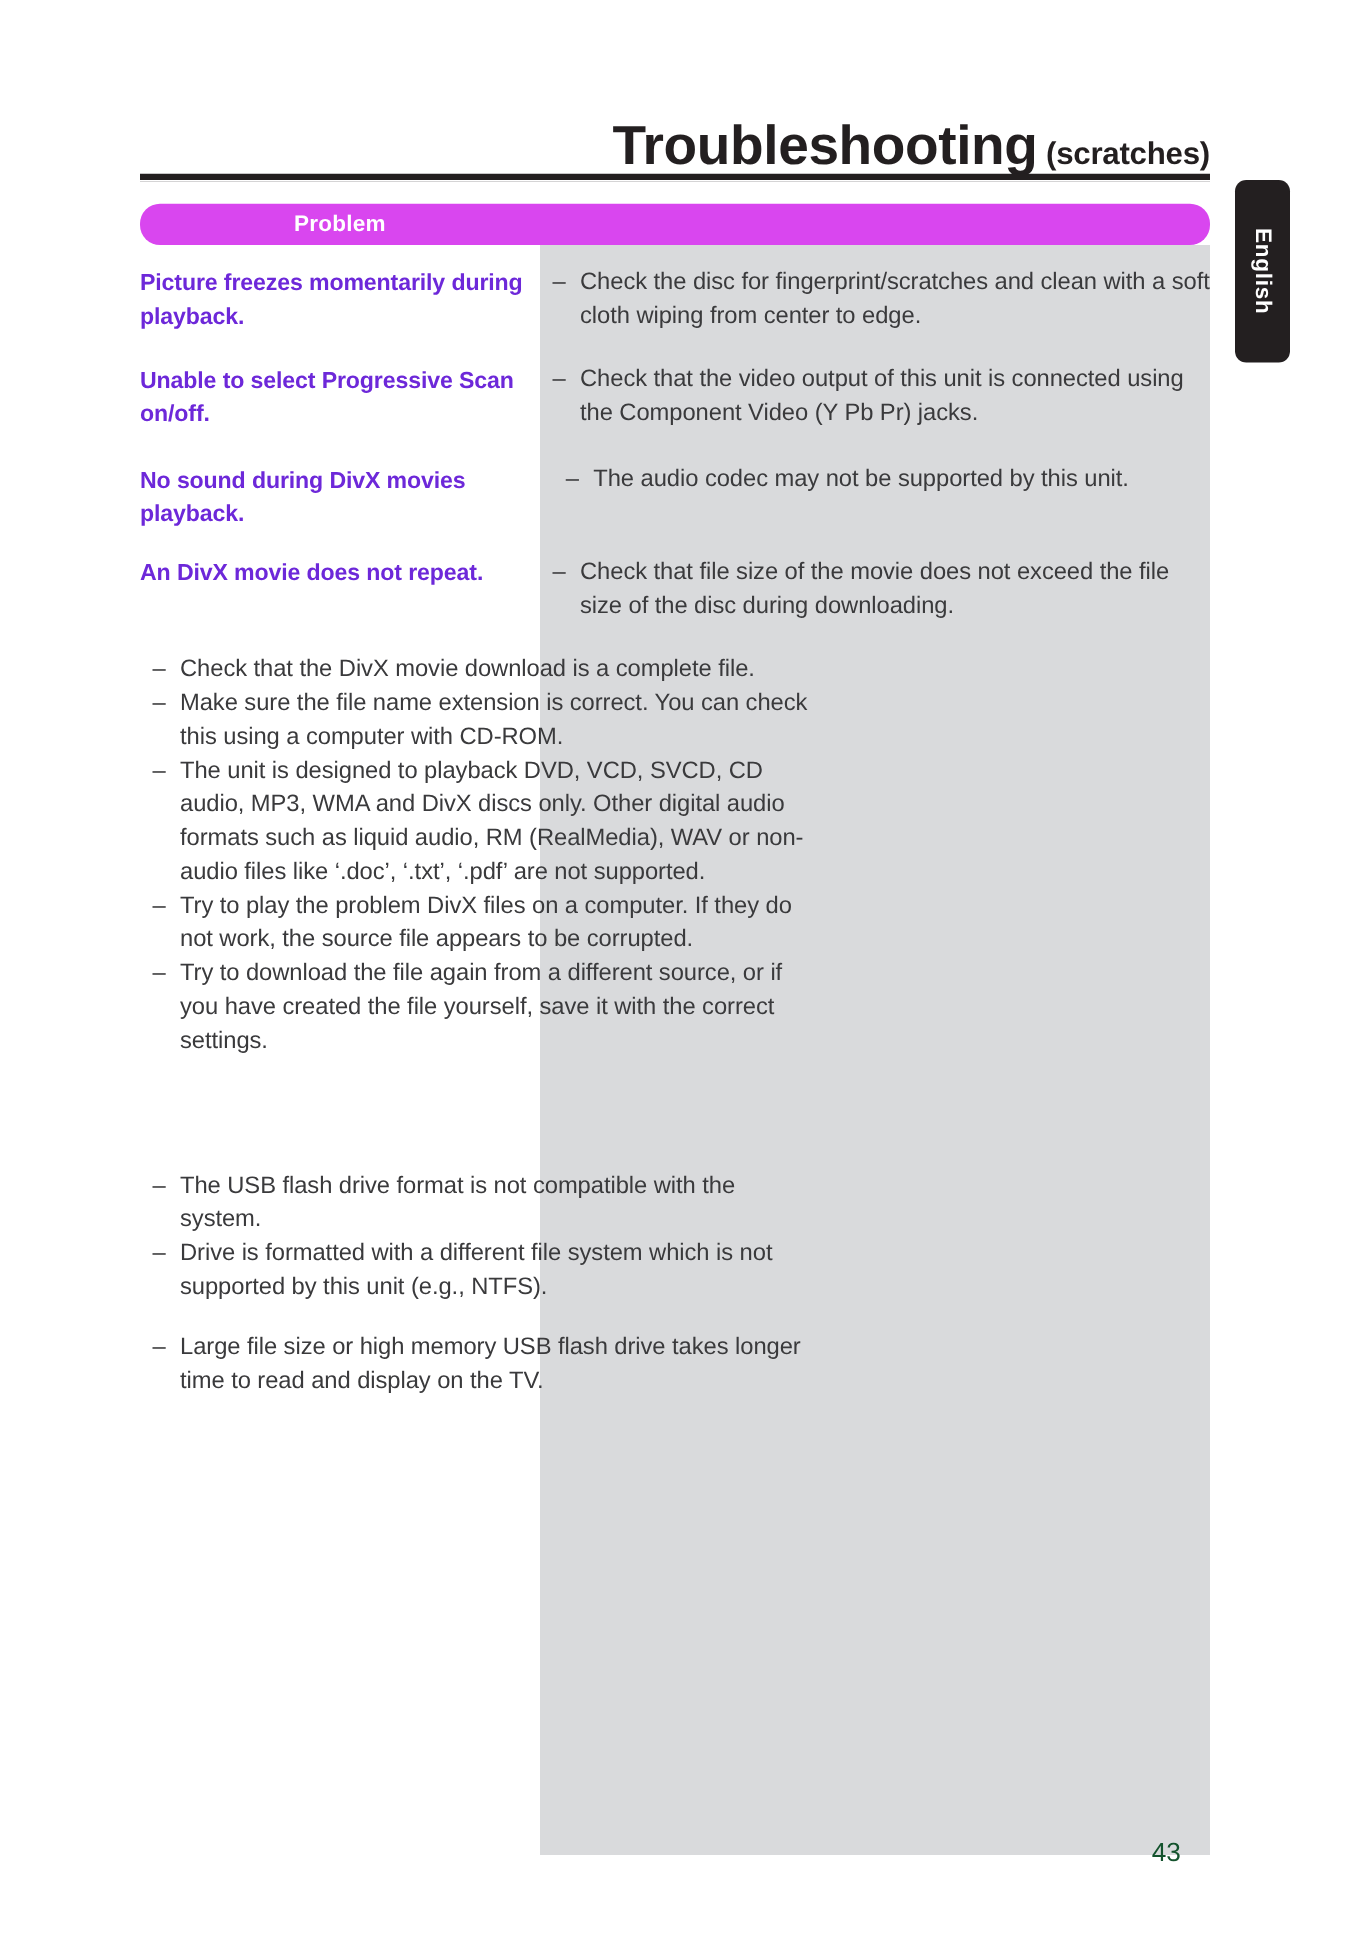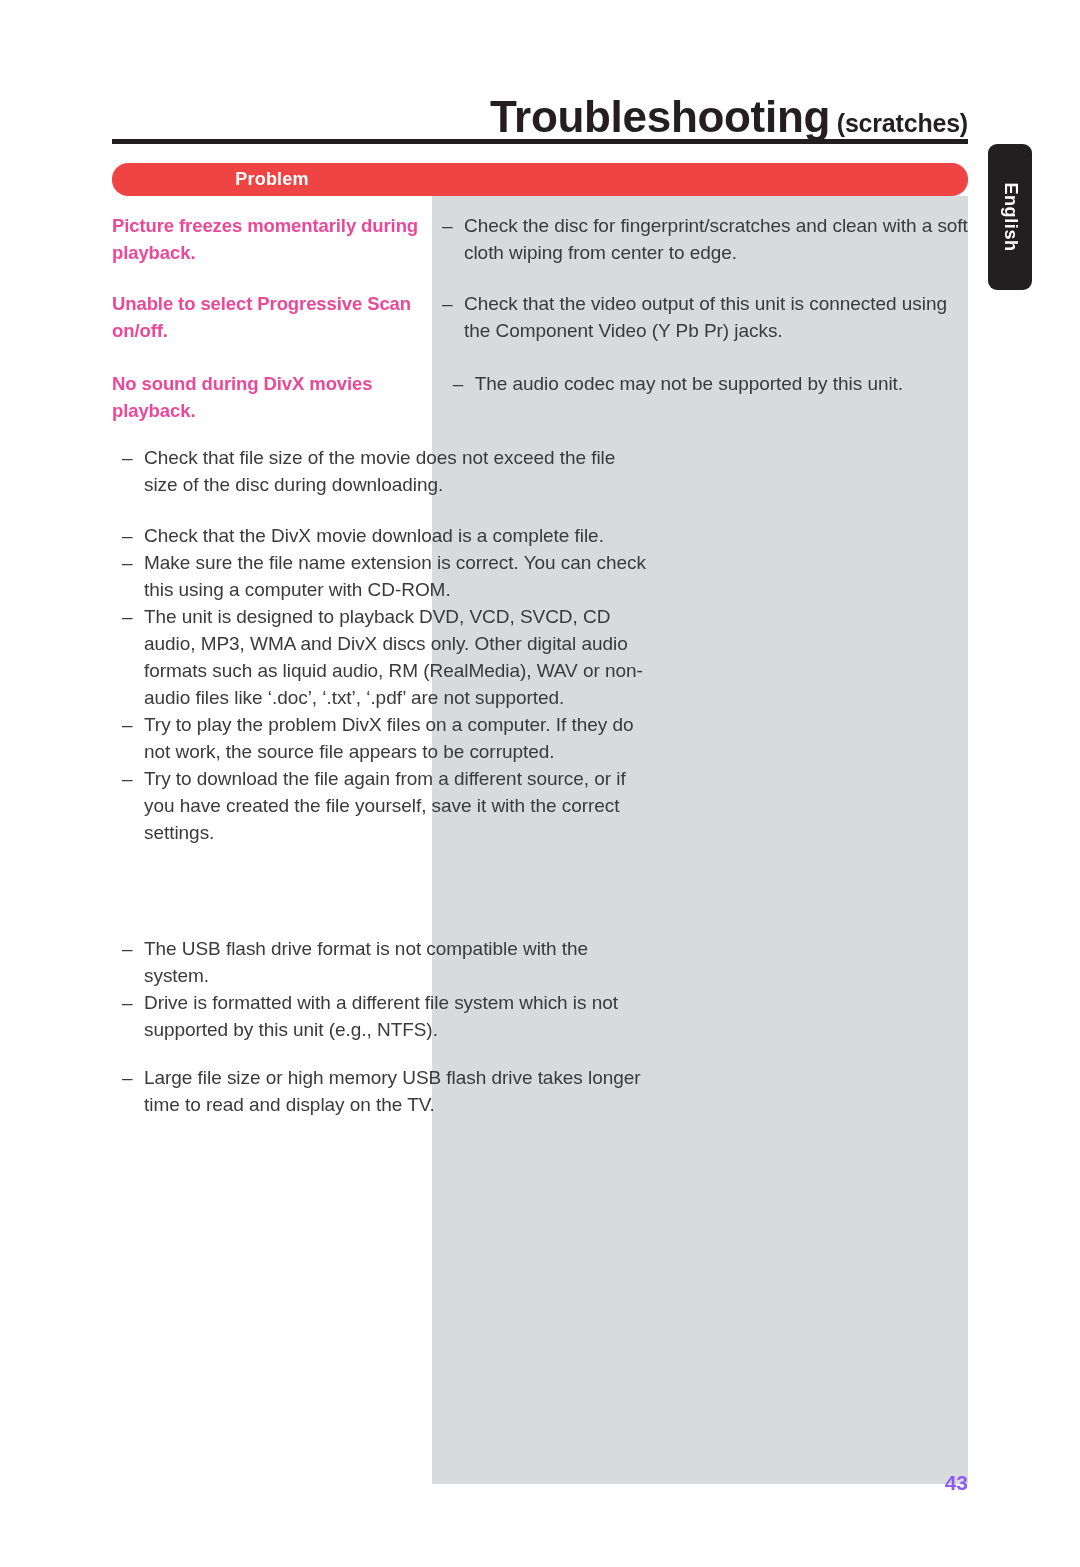--- a/index.html
+++ b/index.html
@@ -73,21 +73,21 @@
 
   
   #tbl {
     position: absolute;
     left: 112px;
     top: 163px;
     width: 856px;
   }
   #tbl-head {
     display: flex;
-    background: #ef4444;
+    background: #d946ef;
     height: 33px;
     align-items: center;
     border-radius: 16px;
   }
   #tbl-head .hcell {
     color: #ffffff;
     font-size: 18px;
     font-weight: bold;
     text-align: center;
     letter-spacing: 0.2px;
@@ -126,21 +126,21 @@
     width: 856px;
     display: flex;
   }
   .problem-cell {
     width: 320px;
     box-sizing: border-box;
     padding-right: 4px;
     font-size: 18.5px;
     font-weight: bold;
     line-height: 27px;
-    color: #ec4899;
+    color: #6d28d9;
     letter-spacing: -0.1px;
   }
   .solution-cell {
     width: 536px;
     box-sizing: border-box;
     padding-left: 10px;
   }
   .bullet {
     display: flex;
     font-size: 19px;
@@ -156,24 +156,24 @@
   .bullet .btext {
     flex: 1 1 auto;
   }
 
   
   #page-number {
     position: absolute;
     left: 898px;
     top: 1471px;
     width: 70px;
-    text-align: right;
+    text-align: center;
     font-size: 21px;
-    font-weight: bold;
-    color: #8b5cf6;
+    font-weight: normal;
+    color: #14532d;
   }
 </style>
 </head>
 <body>
 
 <div id="page-title">
   <span class="title-main">Troubleshooting</span><span class="title-sub"> (scratches)</span>
 </div>
 <div id="title-rule"></div>
 
@@ -212,20 +212,21 @@
         <div class="row" style="top: 174px; gap: 17px;">
           <div class="problem-cell">No sound during DivX movies playback.</div>
           <div class="solution-cell">
             <div class="bullet">
               <span class="dash">–</span>
               <span class="btext">The audio codec may not be supported by this unit.</span>
             </div>
           </div>
         </div>
         <div class="row" style="top: 248px;">
+          <div class="problem-cell">An DivX movie does not repeat.</div>
           <div class="solution-cell">
             <div class="bullet">
               <span class="dash">–</span>
               <span class="btext">Check that file size of the movie does not exceed the file size of the disc during downloading.</span>
             </div>
           </div>
         </div>
         <div class="row" style="top: 326px;">
           <div class="solution-cell">
             <div class="bullet">

